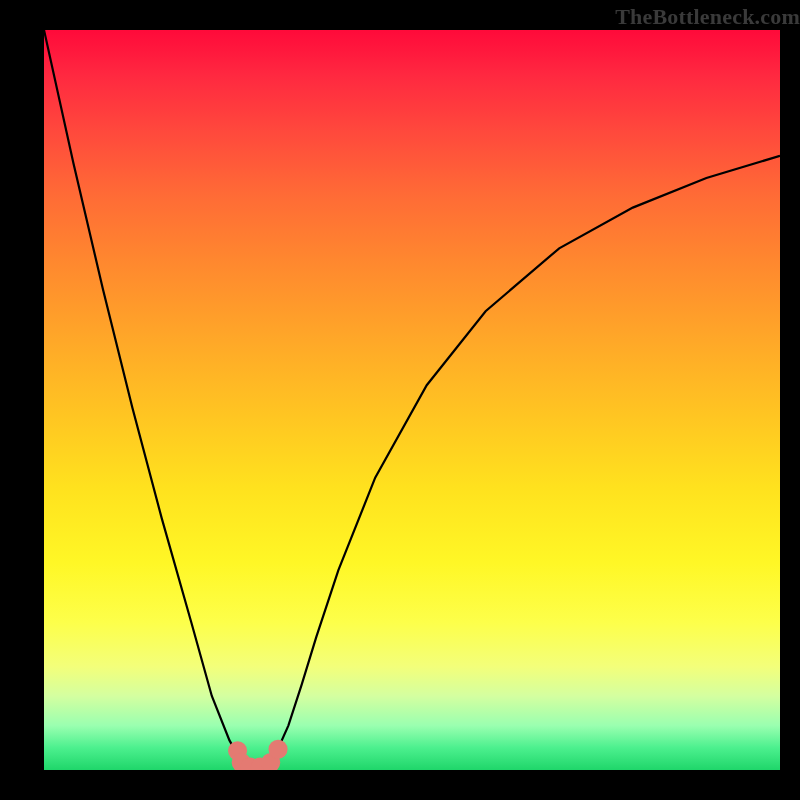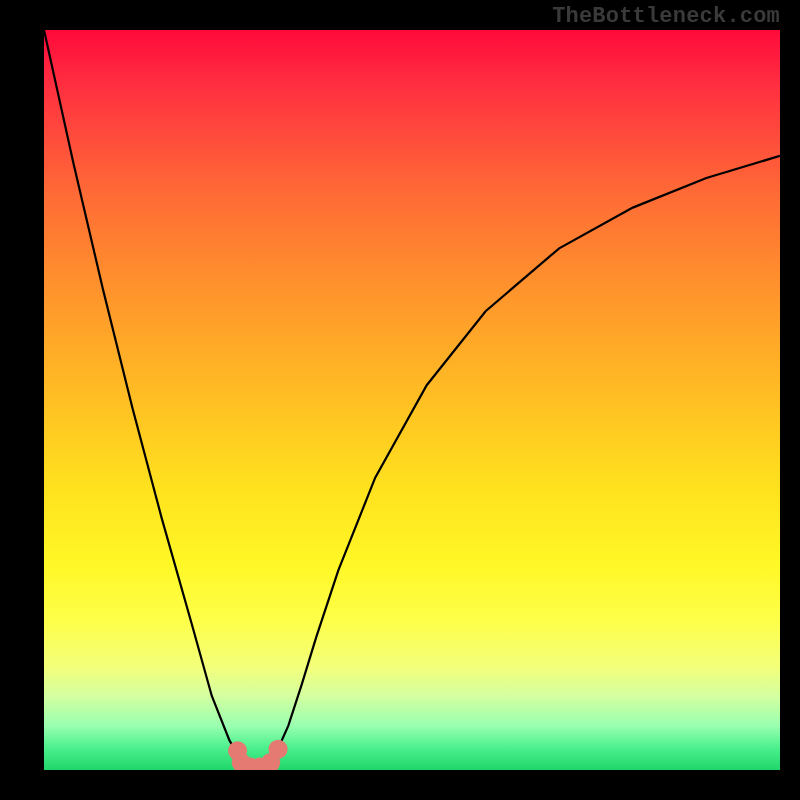--- a/index.html
+++ b/index.html
@@ -43,22 +43,22 @@
     position: absolute;
     left: 0;
     top: 0;
     width: 100%;
     height: 100%;
     display: block;
   }
   .watermark {
     position: absolute;
     top: 4px;
-    right: 20px;
-    font-family: Liberation Mono, monospace;
+    right: 0;
+    font-family: Liberation Serif, serif;
     font-size: 22px;
     font-weight: 600;
     color: #3a3a3a;
     letter-spacing: 0.2px;
     user-select: none;
   }
 </style>
 </head>
 <body>
 

